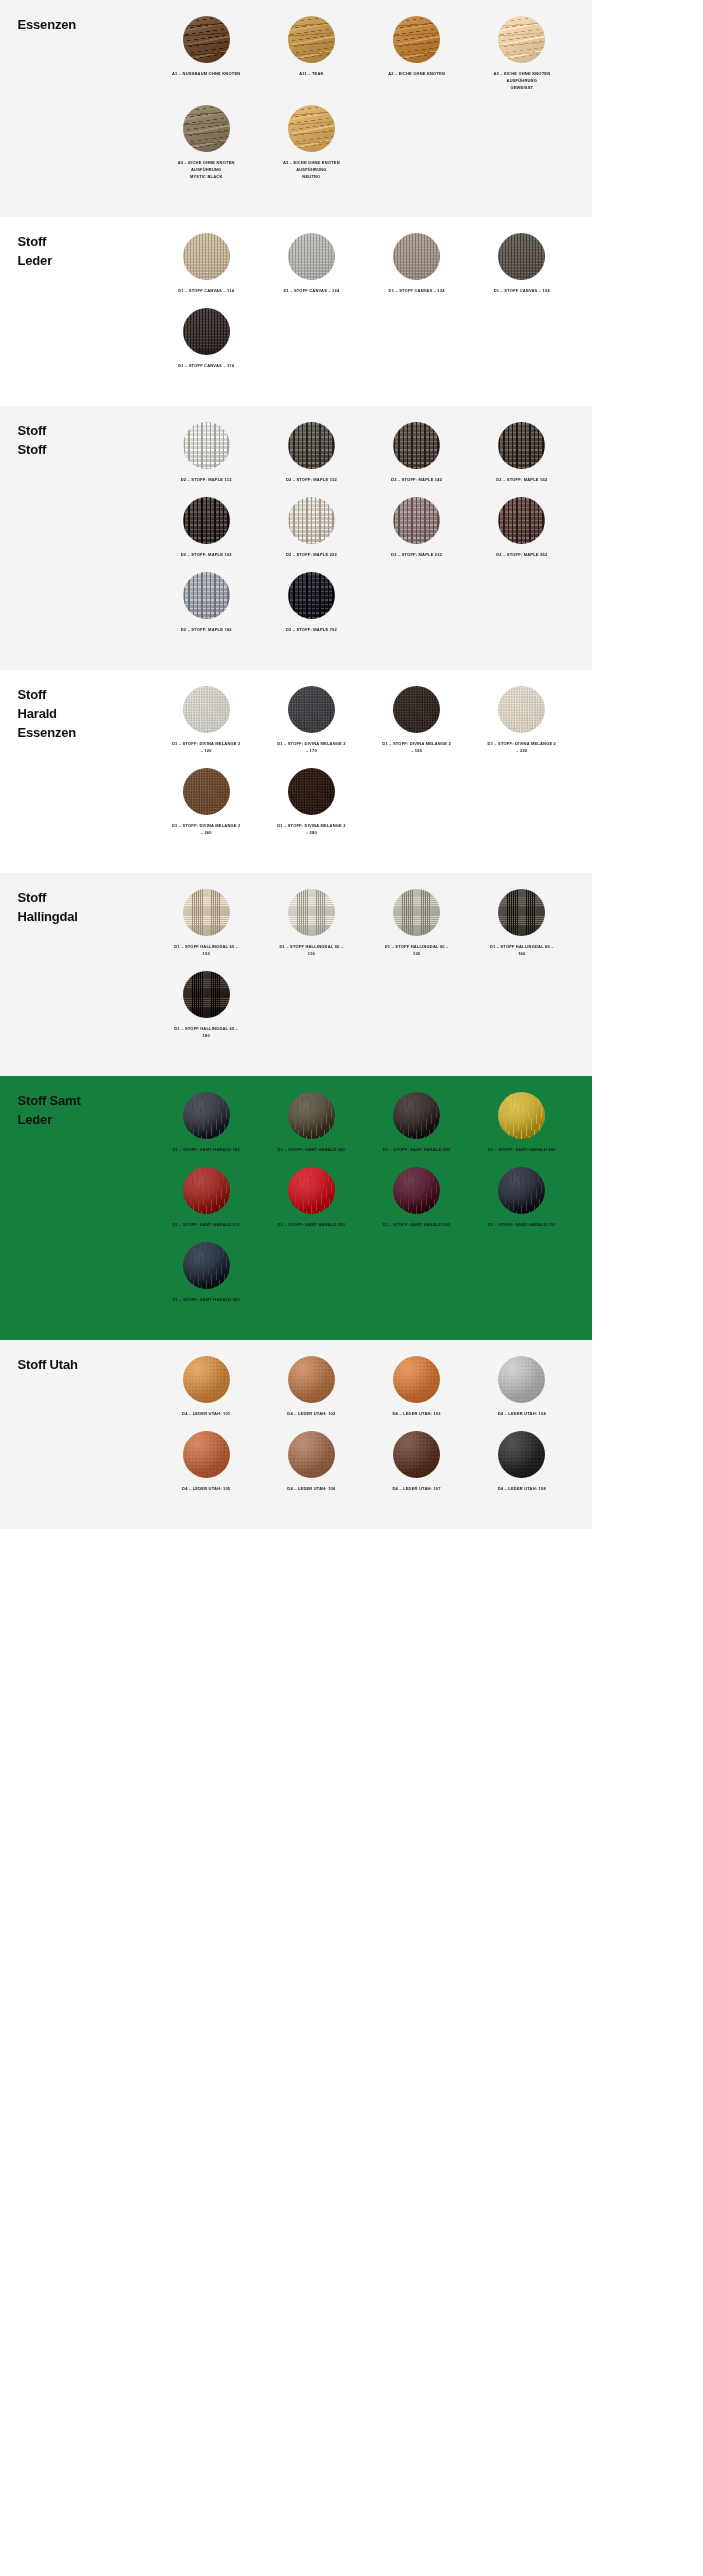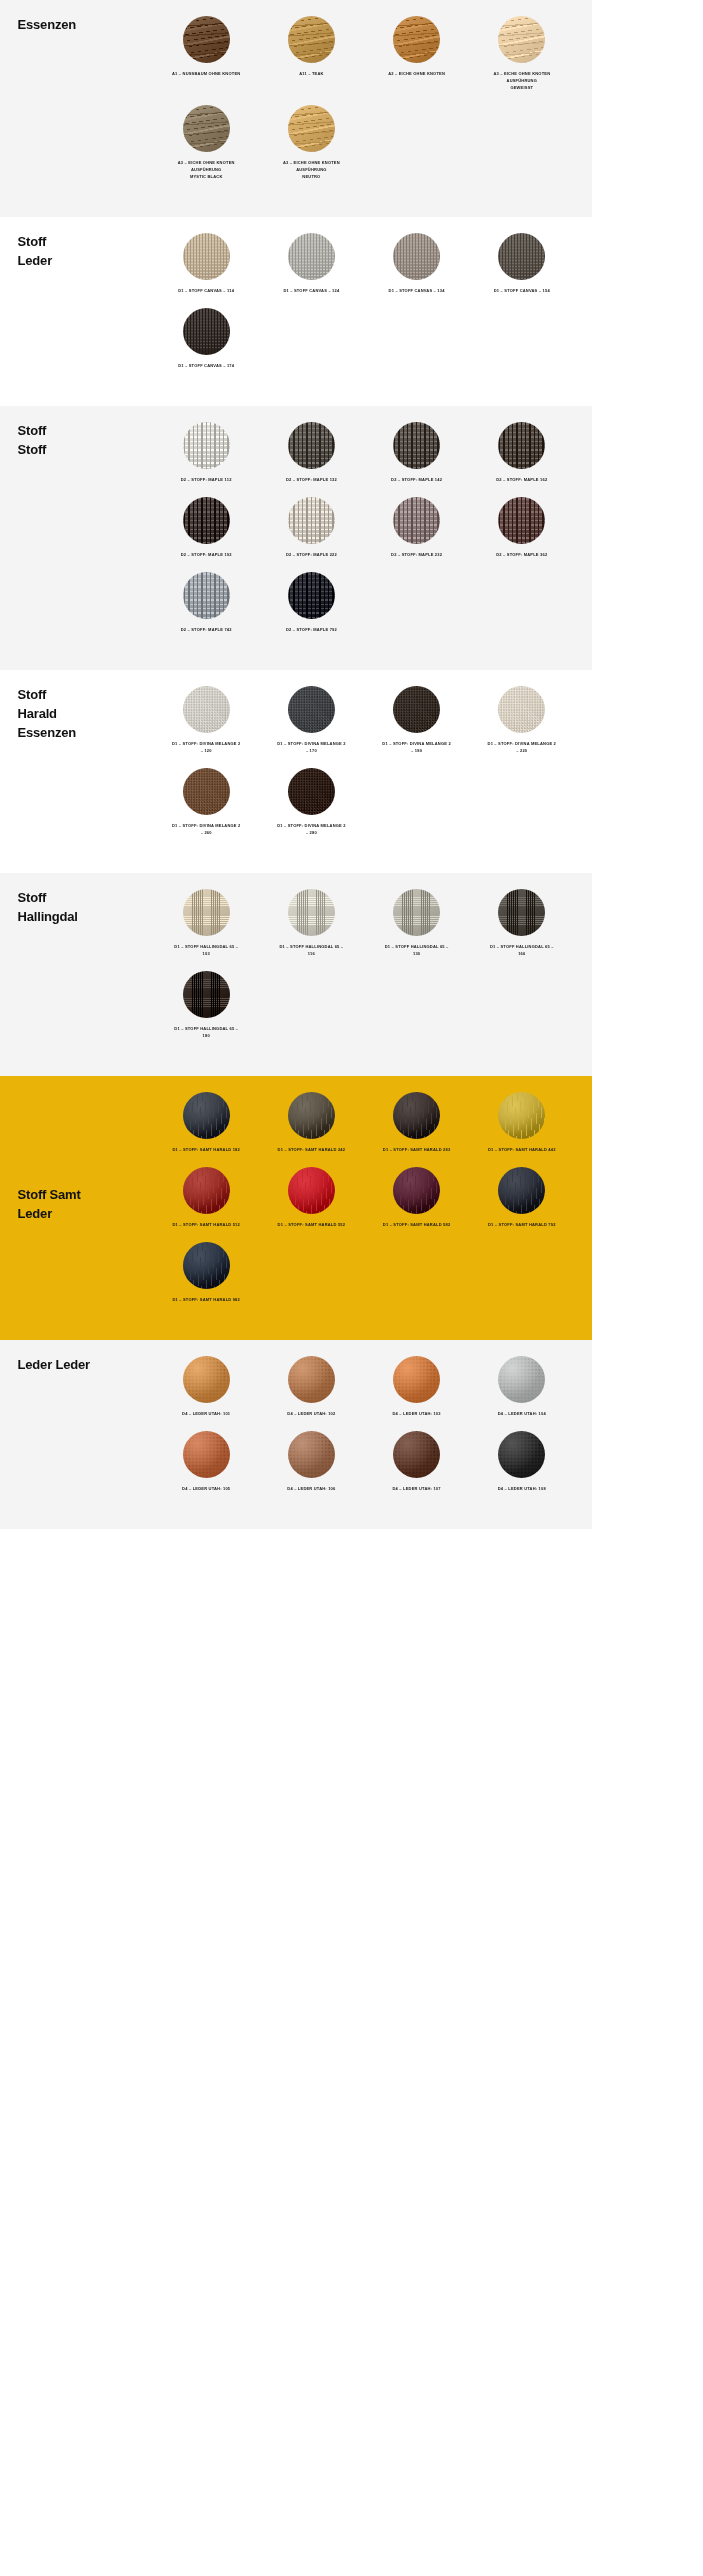--- a/index.html
+++ b/index.html
@@ -319,21 +319,21 @@
           </div>
           <div class="swatch">
             <div class="disc" style="background-image:repeating-linear-gradient(90deg, rgb(0,0,0) 0px, rgb(0,0,0) 0.5px, rgba(0,0,0,0) 0.5px, rgba(0,0,0,0) 1.9px),repeating-linear-gradient(0deg, rgb(87,76,69) 0px, rgb(87,76,69) 0.5px, rgba(0,0,0,0) 0.5px, rgba(0,0,0,0) 1.9px),linear-gradient(150deg, rgb(69,58,51), #2f241d 50%, rgb(21,10,3));background-color:#2f241d;"></div>
             <div class="swatch-label">
               <span class="ln">D1 – STOFF HALLINGDAL 65 –</span>
               <span class="ln">180</span>
             </div>
           </div>
         </div>
       </div>
-      <div class="section plain" style="background: #eab308; align-items: center;">
+      <div class="section plain" style="background: #15803d;">
         <div class="section-title">
           <span>Stoff Samt</span>
           <span>Leder</span>
         </div>
         <div class="swatch-grid">
           <div class="swatch">
             <div class="disc" style="background-image:repeating-linear-gradient(88deg, rgb(65,70,78) 0px, rgb(65,70,78) 0.4px, rgba(0,0,0,0) 0.4px, rgba(0,0,0,0) 2.6px),radial-gradient(ellipse at 35% 30%, rgb(83,88,96), rgba(0,0,0,0) 62%),linear-gradient(160deg, rgb(65,70,78), #2b3038 48%, rgb(0,0,8));background-color:#2b3038;"></div>
             <div class="swatch-label">
               <span class="ln">D1 – STOFF: SAMT HARALD 182</span>
             </div>
@@ -383,21 +383,21 @@
           <div class="swatch">
             <div class="disc" style="background-image:repeating-linear-gradient(88deg, rgb(51,61,75) 0px, rgb(51,61,75) 0.4px, rgba(0,0,0,0) 0.4px, rgba(0,0,0,0) 2.6px),radial-gradient(ellipse at 35% 30%, rgb(69,79,93), rgba(0,0,0,0) 62%),linear-gradient(160deg, rgb(51,61,75), #1d2735 48%, rgb(0,0,5));background-color:#1d2735;"></div>
             <div class="swatch-label">
               <span class="ln">D1 – STOFF: SAMT HARALD 982</span>
             </div>
           </div>
         </div>
       </div>
       <div class="section shade" style="background: rgb(244, 244, 244);">
         <div class="section-title">
-          <span>Leder Leder</span>
+          <span>Stoff Utah</span>
         </div>
         <div class="swatch-grid">
           <div class="swatch">
             <div class="disc" style="background-image:radial-gradient(ellipse at 30% 26%, rgb(232,170,107), rgba(0,0,0,0) 58%),radial-gradient(circle at 60% 70%, rgb(166,104,41) 0.6px, rgba(0,0,0,0) 1.3px),linear-gradient(150deg, rgb(214,152,89), #c08243 50%, rgb(166,104,41));background-size: auto, 3.5px 3.5px, auto;background-color:#c08243;"></div>
             <div class="swatch-label">
               <span class="ln">D4 – LEDER UTAH: 101</span>
             </div>
           </div>
           <div class="swatch">
             <div class="disc" style="background-image:radial-gradient(ellipse at 30% 26%, rgb(209,153,114), rgba(0,0,0,0) 58%),radial-gradient(circle at 60% 70%, rgb(143,87,48) 0.6px, rgba(0,0,0,0) 1.3px),linear-gradient(150deg, rgb(191,135,96), #a9714a 50%, rgb(143,87,48));background-size: auto, 3.5px 3.5px, auto;background-color:#a9714a;"></div>

